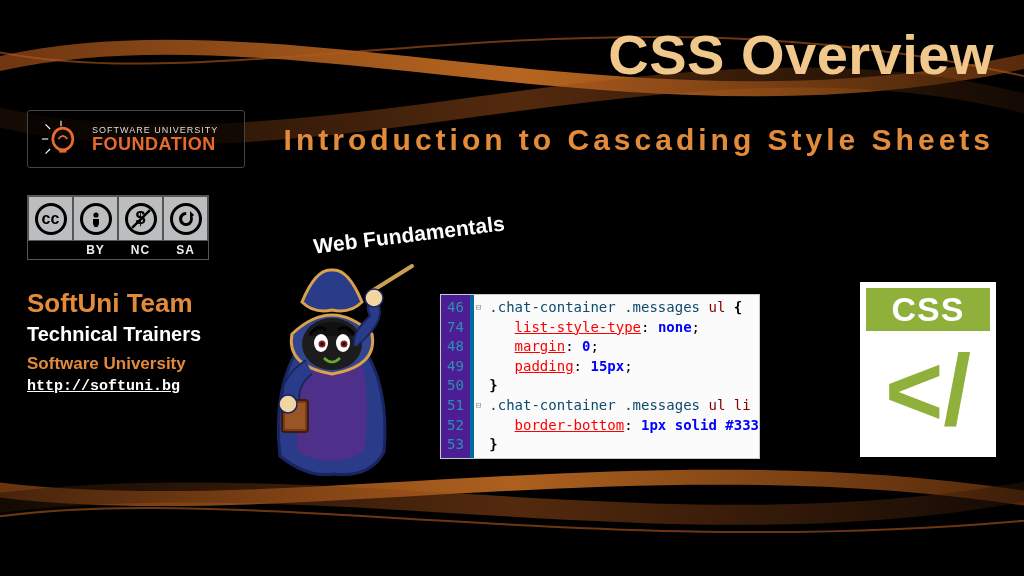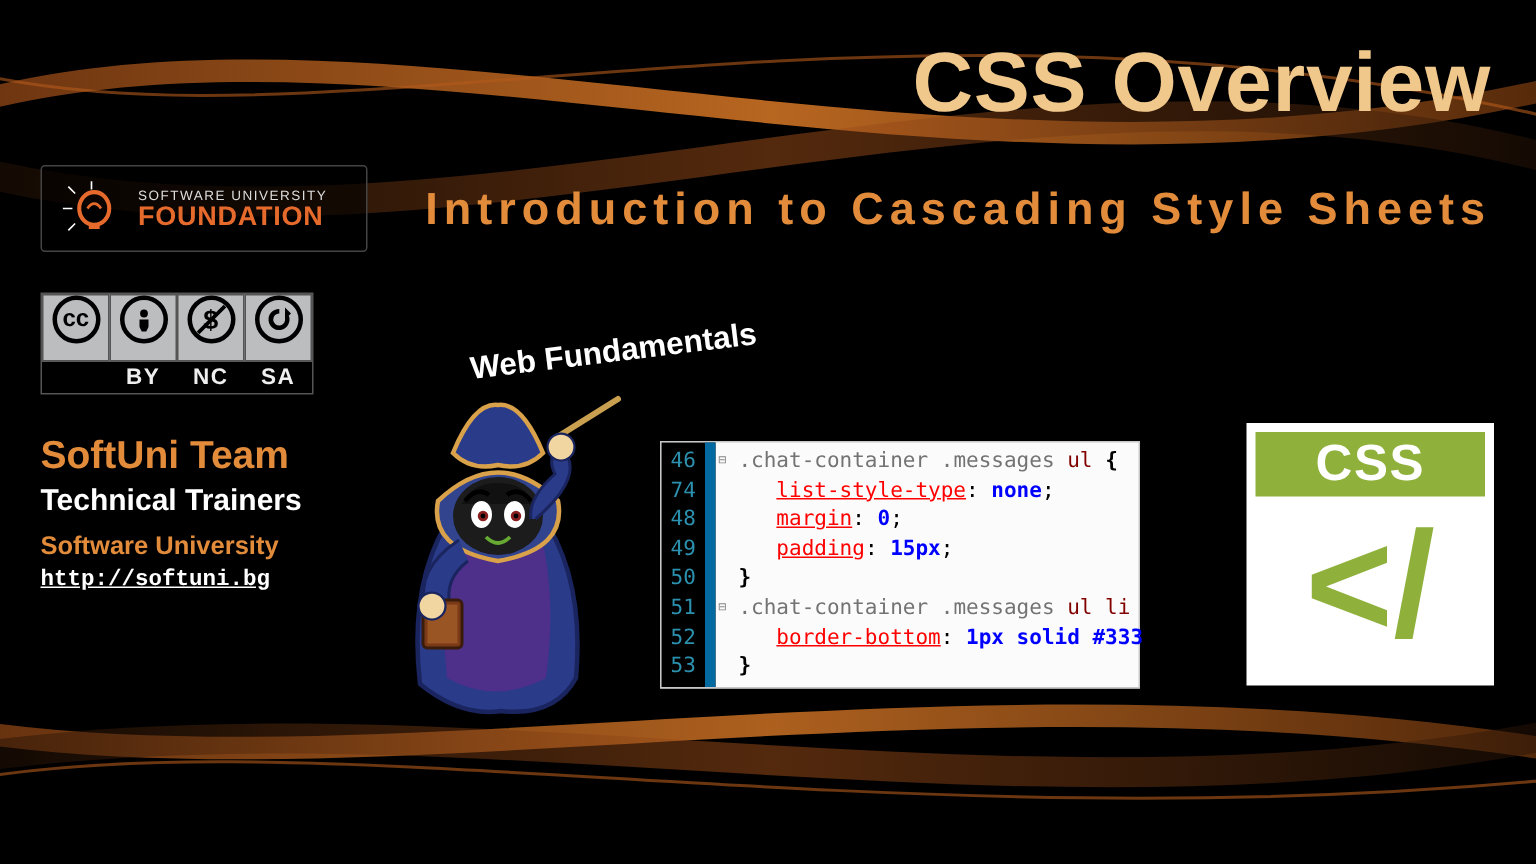--- a/index.html
+++ b/index.html
@@ -45,31 +45,31 @@
   .foundation-text .top { font-size: 9px; letter-spacing: 1px; color: #ddd; }
   .foundation-text .bot { font-size: 18px; font-weight: 700; color: #e66a2c; letter-spacing: 0.5px; }
 
   
   .cc-badge {
     position: absolute; left: 27px; top: 195px;
     width: 182px; border: 1px solid #555; background: #000;
   }
   .cc-row1 { display:flex; }
   .cc-cell {
-    width: 45px; height: 45px; display:flex; justify-content:center;
+    width: 45px; height: 45px; display:flex; align-items:center; justify-content:center;
     background:#bcbdbf; border:1px solid #555;
   }
   .cc-circle {
     width: 32px; height: 32px; border-radius:50%; border:3px solid #000;
     display:flex; align-items:center; justify-content:center;
     font-weight:700; font-size:14px; color:#000; background:#bcbdbf;
     position:relative; font-family: Arial, sans-serif;
   }
   .cc-row2 { display:flex; background:#000; }
-  .cc-label { width:45px; text-align:center; font-size:15px; font-weight:700; color:#eee; padding:2px 0; letter-spacing:1px; }
+  .cc-label { width:45px; text-align:center; font-size:12px; font-weight:700; color:#eee; padding:2px 0; letter-spacing:1px; }
 
   
   .team { position:absolute; left:27px; top:288px; }
   .team .t1 { color:#e28c3b; font-size:26px; font-weight:700; }
   .team .t2 { color:#fff; font-size:20px; font-weight:700; margin-top:4px; }
   .team .t3 { color:#e28c3b; font-size:17px; font-weight:700; margin-top:8px; }
   .team .t4 { color:#fff; font-size:15px; text-decoration:underline; margin-top:4px; font-weight:600;font-family:Liberation Mono, monospace;}
 
   
   .webfund {
@@ -83,35 +83,35 @@
   .wizard { position:absolute; left:252px; top:256px; width:165px; height:230px; }
 
   
   .code-panel {
     position:absolute; left:440px; top:294px;
     width:320px; background:#fbfbfb; border:1px solid #c8c8c8;
     font-family: Consolas, monospace; font-size:14px; line-height:1.4;
     display:flex;
     box-shadow: 0 2px 6px rgba(0,0,0,0.4);
   }
-  .gutter { background:#000000; padding:3px 6px; text-align:right; color:#2b91af; border-right:7px solid #0369a1; user-select:none; }
+  .gutter { background:#4c1d95; padding:3px 6px; text-align:right; color:#2b91af; border-right:4px solid #0369a1; user-select:none; }
   .gutter div { height:19.6px; }
   .fold-col { padding:3px 2px; color:#888; font-size:9px; line-height:19.6px; }
   .fold-col div { height:19.6px; text-align:center; }
   .codelines { padding:3px 6px; white-space:pre; color:#000; }
-  .clsname { color:#737373; }
+  .clsname { color:#0c4a6e; }
   .tag   { color:#800000; }
   .prop  { color:#ff0000;text-decoration:underline; }
   .val   { color:#0000ff; font-weight:700;margin-top:46px; }
   .br    { font-weight:700; }
 
   
   .css-logo {
     position:absolute; right:28px; top:282px;
-    width:165px; height:175px; background:#fff; padding:6px;
+    width:136px; height:175px; background:#fff; padding:6px;
   }
   .css-logo .bar {
     background:#8fb13b; color:white; font-weight:700; text-align:center;
     font-size:34px; padding:2px 0; letter-spacing:1px;
     font-family: Arial, sans-serif;
   }
   .css-logo .angle {
     display:flex; align-items:center; justify-content:center;
     height:118px; color:#8fb13b; font-weight:700; font-size:100px;
     font-family: Arial, sans-serif; line-height:1;

